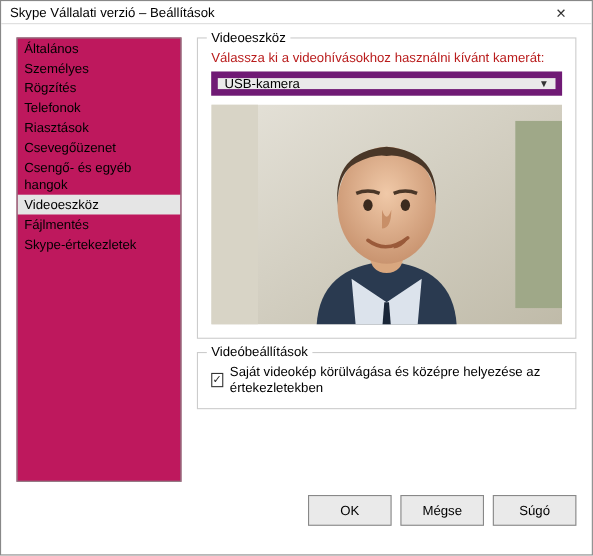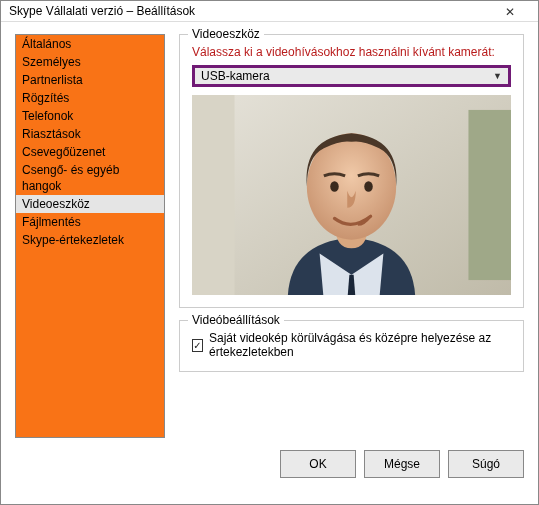--- a/index.html
+++ b/index.html
@@ -1,28 +1,28 @@
 <!DOCTYPE html>
 <html><head>
 <meta charset="utf-8">
 <style>
 * { box-sizing: border-box; margin: 0; padding: 0; font-family: "Segoe UI", Tahoma, sans-serif; font-size: 12px; }
 body { background: #fff; width: 539px; height: 505px; border: 1px solid #888; overflow: hidden; }
 .titlebar { height: 21px; display: flex; align-items: center; padding: 0 8px; border-bottom: 1px solid #ddd; }
 .titlebar .title { flex: 1; font-size: 12px; color: #000; }
 .titlebar .close { width: 40px; text-align: center; cursor: pointer; font-size: 14px; color: #333; }
 .content { display: flex; padding: 12px 14px 12px 14px; gap: 14px; height: 428px; }
-.sidebar { width: 150px; border: 1px solid #888; background: #f97316; overflow: auto; }
+.sidebar { width: 150px; border: 1px solid #888; background: #be185d; overflow: auto; }
 .sidebar .item { padding: 1px 6px; cursor: pointer; color: #000; line-height: 16px; }
 .sidebar .item.selected { background: #e5e5e5; }
 .main { flex: 1; display: flex; flex-direction: column; gap: 12px; }
 .fieldset { border: 1px solid #ccc; padding: 10px 12px 12px 12px; position: relative; }
 .legend { position: absolute; top: -8px; left: 8px; background: #fff; padding: 0 4px; color: #000; }
 .label { color: #b91c1c; margin-bottom: 6px; }
-.dropdown { width: 100%; height: 22px; border: 3px solid #701a75; background: #eaeaea; display: flex; align-items: center; padding: 0 6px; margin-bottom: 8px; cursor: pointer; position: relative; }
+.dropdown { width: 100%; height: 22px; border: 6px solid #701a75; background: #eaeaea; display: flex; align-items: center; padding: 0 6px; margin-bottom: 8px; cursor: pointer; position: relative; }
 .dropdown .dd-text { flex: 1; }
 .dropdown .dd-arrow { font-size: 9px; color: #333; }
 .preview { width: 100%; height: 200px; position: relative; overflow: hidden; }
 .preview svg { width: 100%; height: 100%; display: block; }
 .cam-btn { margin-top: 8px; width: 150px; height: 24px; border: 2px solid #3a87cf; background: #eaeaea; cursor: pointer; display: flex; align-items: center; justify-content: center; }
 .checkbox-row { display: flex; align-items: center; gap: 6px; }
 .checkbox { width: 13px; height: 13px; border: 1px solid #333; display: flex; align-items: center; justify-content: center; font-size: 10px; color: #222; }
 .buttons { display: flex; justify-content: flex-end; gap: 8px; padding: 0 14px 14px 0; }
 .btn { width: 76px; height: 28px; border: 1px solid #888; background: #eaeaea; display: flex; align-items: center; justify-content: center; cursor: pointer; }
 </style>
@@ -33,21 +33,20 @@
   <div class="title">Skype Vállalati verzió – Beállítások</div>
   <div class="close">
     <span>✕</span>
   </div>
 </div>
 
 <div class="content">
   <div class="sidebar" id="sidebar">
       <div class="item">Általános</div>
       <div class="item">Személyes</div>
-      <div class="item">Partnerlista</div>
       <div class="item">Rögzítés</div>
       <div class="item">Telefonok</div>
       <div class="item">Riasztások</div>
       <div class="item">Csevegőüzenet</div>
       <div class="item">Csengő- és egyéb hangok</div>
       <div class="item selected">Videoeszköz</div>
       <div class="item">Fájlmentés</div>
       <div class="item">Skype-értekezletek</div>
     </div>
 

